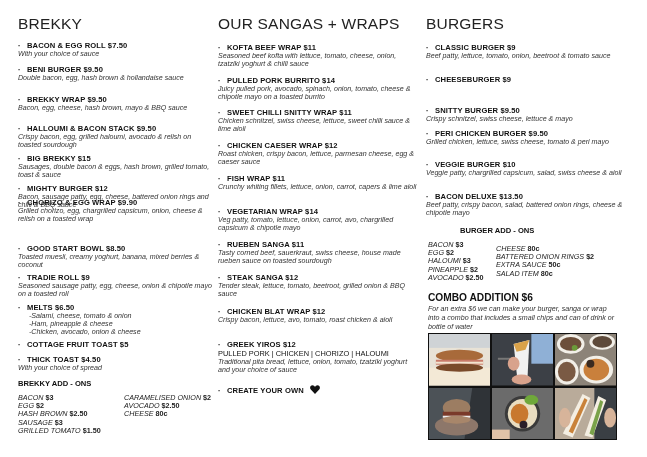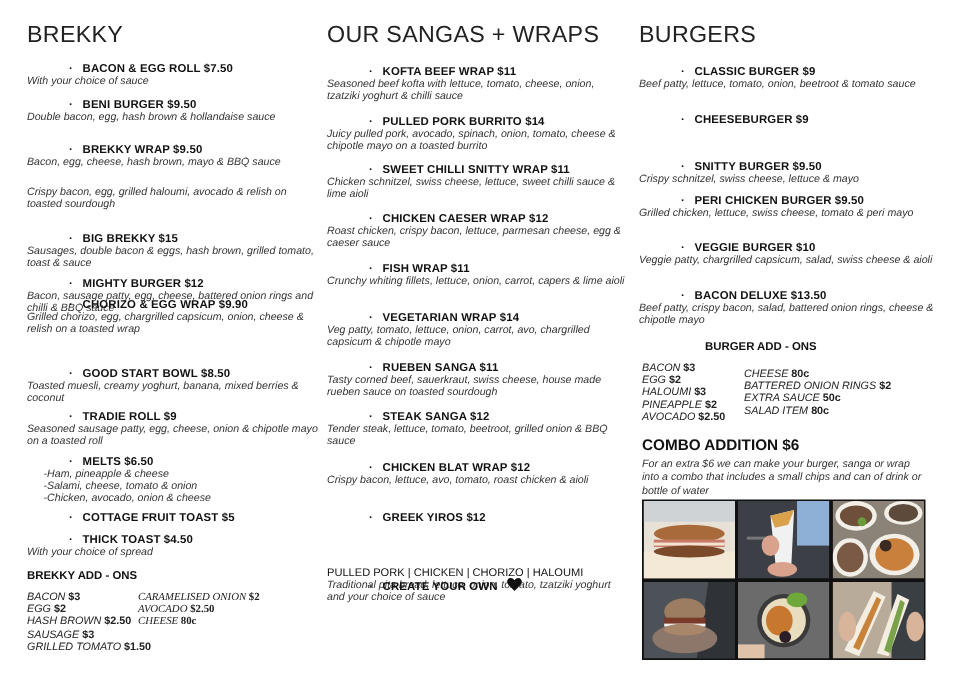--- a/index.html
+++ b/index.html
@@ -4,24 +4,24 @@
 <style>
   html, body { margin:0; padding:0; background:#ffffff; }
   body { width:647px; height:457px; overflow:hidden; position:relative;
          font-family:"Liberation Sans", sans-serif; color:#1a1a1a; }
   .col { position:absolute; top:0; }
   #col-brekky { left:18px; width:196px; }
   #col-sangas { left:218px; width:200px; }
   #col-burgers { left:426px; width:205px; }
   .section-title { position:absolute; font-weight:normal; font-size:15.5px; letter-spacing:0.2px; color:#222; white-space:nowrap; }
   .item { position:absolute; left:0; width:100%; }
-  .item-name { font-weight:bold; font-size:7.6px; line-height:9px; color:#111; white-space:nowrap; letter-spacing:0.1px;margin-left:28px; }
+  .item-name { font-weight:bold; font-size:7.6px; line-height:9px; color:#111; white-space:nowrap; letter-spacing:0.1px; }
   .item-name .bullet { display:inline-block; width:9px; }
   .item-desc { font-style:italic; font-size:7.1px; line-height:8.2px; color:#333; }
-  .item-sub { font-weight:normal; font-size:7.4px; line-height:9px; color:#111; white-space:nowrap;margin-top:28px; }
+  .item-sub { font-weight:normal; font-size:7.4px; line-height:9px; color:#111; white-space:nowrap; }
   .melt-line { padding-left:11px; }
   .addons-title { position:absolute; font-weight:bold; font-size:7.6px; color:#111; white-space:nowrap; }
   .addons-list { position:absolute; font-size:7.2px; line-height:8.2px; color:#222; }
   .addons-list .an { font-style:italic; }
   .addons-list .ap { font-weight:bold; font-style:normal; }
   .combo-title { position:absolute; font-weight:bold; font-size:10.2px; color:#111; white-space:nowrap; }
   .heart { display:inline-block; margin-left:6px; vertical-align:-1px; }
   .photo-grid { position:absolute; left:2px; top:333px; width:189px; height:107px; background:#111; display:grid;
                 grid-template-columns:1fr 1fr 1fr; grid-template-rows:1fr 1fr; gap:2px; padding:1px; box-sizing:border-box; }
   .photo { position:relative; overflow:hidden; }
@@ -38,20 +38,21 @@
   </div>
   <div class="item" style="top:65px">
     <div class="item-name"><span class="bullet">·</span><span>BENI BURGER $9.50</span></div>
     <div class="item-desc">Double bacon, egg, hash brown &amp; hollandaise sauce</div>
   </div>
   <div class="item" style="top:95px">
     <div class="item-name"><span class="bullet">·</span><span>BREKKY WRAP $9.50</span></div>
     <div class="item-desc">Bacon, egg, cheese, hash brown, mayo &amp; BBQ sauce</div>
   </div>
   <div class="item" style="top:124px">
+    <div class="item-name"><span class="bullet">·</span><span>HALLOUMI &amp; BACON STACK $9.50</span></div>
     <div class="item-desc">Crispy bacon, egg, grilled haloumi, avocado &amp; relish on toasted sourdough</div>
   </div>
   <div class="item" style="top:154px">
     <div class="item-name"><span class="bullet">·</span><span>BIG BREKKY $15</span></div>
     <div class="item-desc">Sausages, double bacon &amp; eggs, hash brown, grilled tomato, toast &amp; sauce</div>
   </div>
   <div class="item" style="top:184px">
     <div class="item-name"><span class="bullet">·</span><span>MIGHTY BURGER $12</span></div>
     <div class="item-desc">Bacon, sausage patty, egg, cheese, battered onion rings and chilli &amp; BBQ sauce</div>
   </div>
@@ -62,41 +63,41 @@
   <div class="item" style="top:244px">
     <div class="item-name"><span class="bullet">·</span><span>GOOD START BOWL $8.50</span></div>
     <div class="item-desc">Toasted muesli, creamy yoghurt, banana, mixed berries &amp; coconut</div>
   </div>
   <div class="item" style="top:273px">
     <div class="item-name"><span class="bullet">·</span><span>TRADIE ROLL $9</span></div>
     <div class="item-desc">Seasoned sausage patty, egg, cheese, onion &amp; chipotle mayo on a toasted roll</div>
   </div>
   <div class="item" style="top:303px">
     <div class="item-name"><span class="bullet">·</span><span>MELTS $6.50</span></div>
+    <div class="item-desc melt-line">-Salami, cheese, tomato &amp; onion</div>
     <div class="item-desc melt-line">-Ham, pineapple &amp; cheese</div>
-    <div class="item-desc melt-line">-Salami, cheese, tomato &amp; onion</div>
     <div class="item-desc melt-line">-Chicken, avocado, onion &amp; cheese</div>
   </div>
   <div class="item" style="top:340px">
     <div class="item-name"><span class="bullet">·</span><span>COTTAGE FRUIT TOAST $5</span></div>
   </div>
   <div class="item" style="top:355px">
     <div class="item-name"><span class="bullet">·</span><span>THICK TOAST $4.50</span></div>
     <div class="item-desc">With your choice of spread</div>
   </div>
 
   <div class="addons-title" style="top:379px;left:0;">BREKKY ADD - ONS</div>
   <div class="addons-list" style="top:394px;left:0;">
     <div><span class="an">BACON</span> <span class="ap">$3</span></div>
     <div><span class="an">EGG</span> <span class="ap">$2</span></div>
     <div><span class="an">HASH BROWN</span> <span class="ap">$2.50</span></div>
     <div><span class="an">SAUSAGE</span> <span class="ap">$3</span></div>
     <div><span class="an">GRILLED TOMATO</span> <span class="ap">$1.50</span></div>
   </div>
-  <div class="addons-list" style="top:394px;left:74px;font-family:Liberation Serif, serif;">
+  <div class="addons-list" style="top:394px;left:106px;">
     <div><span class="an">CARAMELISED ONION</span> <span class="ap">$2</span></div>
     <div><span class="an">AVOCADO</span> <span class="ap">$2.50</span></div>
     <div><span class="an">CHEESE</span> <span class="ap">80c</span></div>
   </div>
 </div>
 
 <div class="col" id="col-sangas">
   <div class="section-title" style="top:15px;left:0;">OUR SANGAS + WRAPS</div>
 
   <div class="item" style="top:43px">
@@ -167,21 +168,21 @@
   </div>
   <div class="item" style="top:160px">
     <div class="item-name"><span class="bullet">·</span><span>VEGGIE BURGER $10</span></div>
     <div class="item-desc">Veggie patty, chargrilled capsicum, salad, swiss cheese &amp; aioli</div>
   </div>
   <div class="item" style="top:192px">
     <div class="item-name"><span class="bullet">·</span><span>BACON DELUXE $13.50</span></div>
     <div class="item-desc">Beef patty, crispy bacon, salad, battered onion rings, cheese &amp; chipotle mayo</div>
   </div>
 
-  <div class="addons-title" style="top:226px;left:12px;padding-left:32px;">BURGER ADD - ONS</div>
+  <div class="addons-title" style="top:226px;left:2px;padding-left:32px;">BURGER ADD - ONS</div>
   <div class="addons-list" style="top:241px;left:2px;">
     <div><span class="an">BACON</span> <span class="ap">$3</span></div>
     <div><span class="an">EGG</span> <span class="ap">$2</span></div>
     <div><span class="an">HALOUMI</span> <span class="ap">$3</span></div>
     <div><span class="an">PINEAPPLE</span> <span class="ap">$2</span></div>
     <div><span class="an">AVOCADO</span> <span class="ap">$2.50</span></div>
   </div>
   <div class="addons-list" style="top:245px;left:70px;">
     <div><span class="an">CHEESE</span> <span class="ap">80c</span></div>
     <div><span class="an">BATTERED ONION RINGS</span> <span class="ap">$2</span></div>

